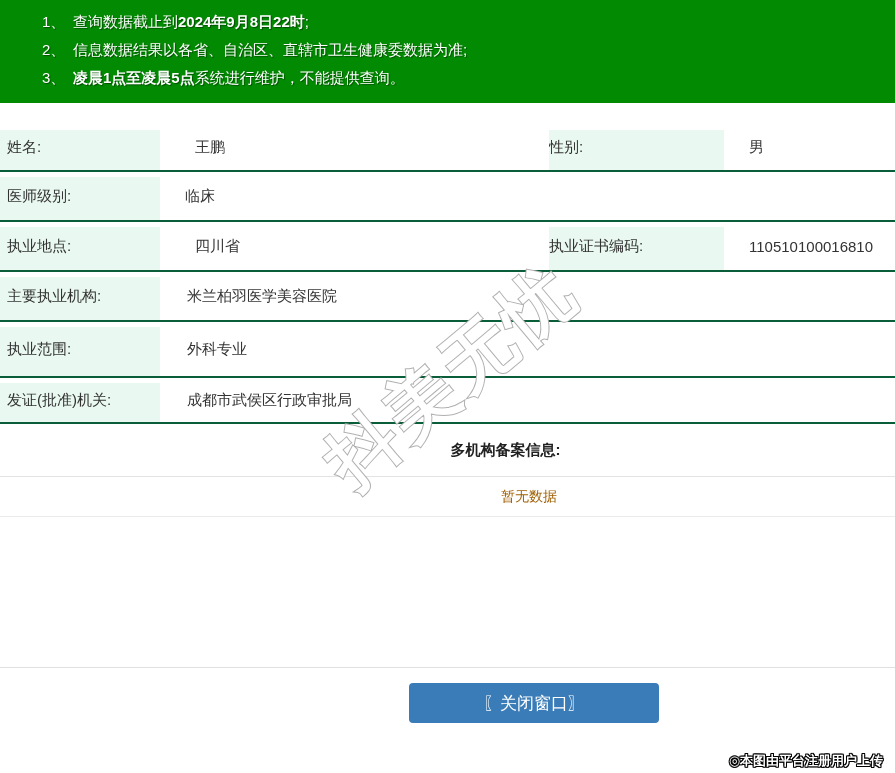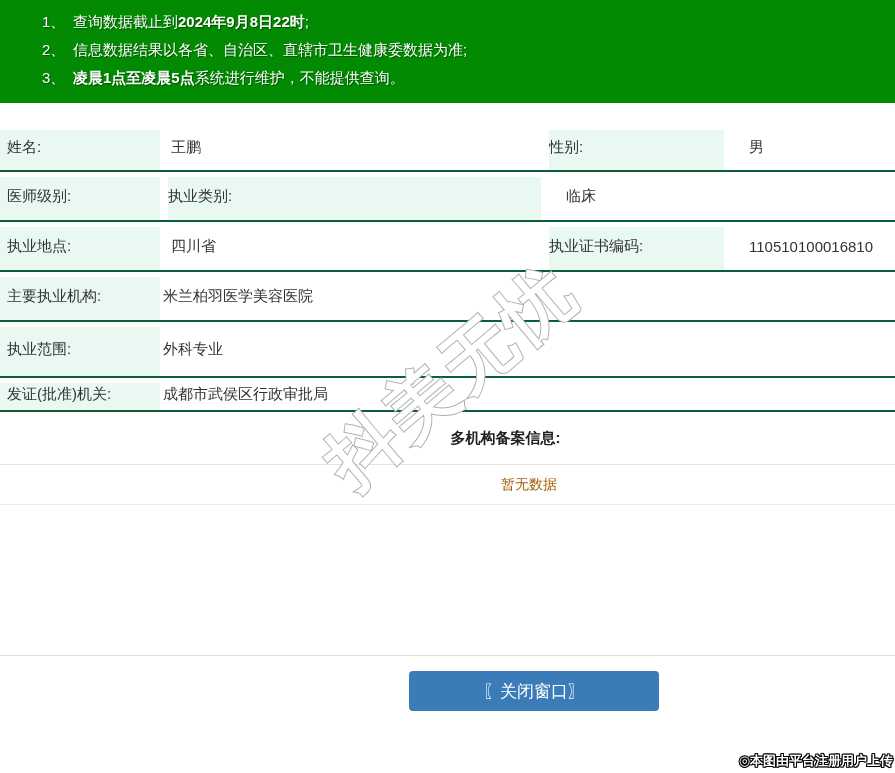--- a/index.html
+++ b/index.html
@@ -23,25 +23,25 @@
   .banner .bold { font-weight: bold; }
 
   
   .info-table { margin-top: 22px; width: 895px; }
   .irow { display: grid; border-bottom: 2px solid #0a5d39; align-items: stretch; }
   .irow.double { grid-template-columns: 160px 373px 175px 1fr; gap: 8px; }
   .irow.single { grid-template-columns: 160px 1fr; }
   .irow:nth-child(1) { height: 47px; }
   .irow:nth-child(2), .irow:nth-child(3), .irow:nth-child(4) { height: 50px; }
   .irow:nth-child(5) { height: 56px; }
-  .irow:nth-child(6) { height: 34px; }
+  .irow:nth-child(6) { height: 46px; }
   .cell { display: flex; align-items: center; font-size: 15px; color: #333; overflow: hidden; white-space: nowrap; }
   .cell.lab { background: linear-gradient(#fff 0 5px, #e9f8f0 5px); padding-left: 7px; }
   .cell.lab2 { background: linear-gradient(#fff 0 5px, #e9f8f0 5px); }
-  .cell.val1 { padding-left: 3px; }
+  .cell.val1 { padding-left: 3px; margin-left: 24px; }
   .cell.val2 { padding-left: 17px; }
 
   
   .filing-title {
     margin-top: 13px; height: 25px; line-height: 25px;
     text-align: center; padding-left: 116px;
     font-size: 15px; font-weight: bold; color: #222;
   }
   .hr1 { margin-top: 14px; border-top: 1px solid #e3e3e3; height: 0; }
   .filing-header {
@@ -62,21 +62,21 @@
 
   
   .close-btn {
     display: block; margin-top: 15px; margin-left: 409px;
     width: 250px; height: 40px; background: #3a7cb8; border: none;
     border-radius: 4px; color: #fff; font-size: 17px; cursor: pointer;
     font-family: "Liberation Sans", "DejaVu Sans", sans-serif;
     text-align: center;
   }
   .credit {
-    position: absolute; top: 752px; right: 2px;
+    position: absolute; top: 752px; right: 12px;
     font-size: 13px; font-weight: bold; color: #fff; white-space: nowrap;
     text-shadow: 1px 0 0 #000, -1px 0 0 #000, 0 1px 0 #000, 0 -1px 0 #000,
                  1px 1px 0 #000, -1px -1px 0 #000, 1px -1px 0 #000, -1px 1px 0 #000;
   }
 
   
   .watermark {
     position: absolute; left: 452px; top: 377px;
     transform: translate(-50%, -50%) rotate(-40deg);
     font-size: 70px; font-weight: bold; letter-spacing: 5px; white-space: nowrap;
@@ -106,21 +106,20 @@
 
   <div class="info-table">
     <div class="irow double">
       <div class="cell lab">姓名:</div>
       <div class="cell val1">王鹏</div>
       <div class="cell lab2">性别:</div>
       <div class="cell val2">男</div>
     </div>
     <div class="irow double">
       <div class="cell lab">医师级别:</div>
-      <div class="cell lab2">执业类别:</div>
       <div class="cell val2">临床</div>
     </div>
     <div class="irow double">
       <div class="cell lab">执业地点:</div>
       <div class="cell val1">四川省</div>
       <div class="cell lab2">执业证书编码:</div>
       <div class="cell val2">110510100016810</div>
     </div>
     <div class="irow single">
       <div class="cell lab">主要执业机构:</div>

